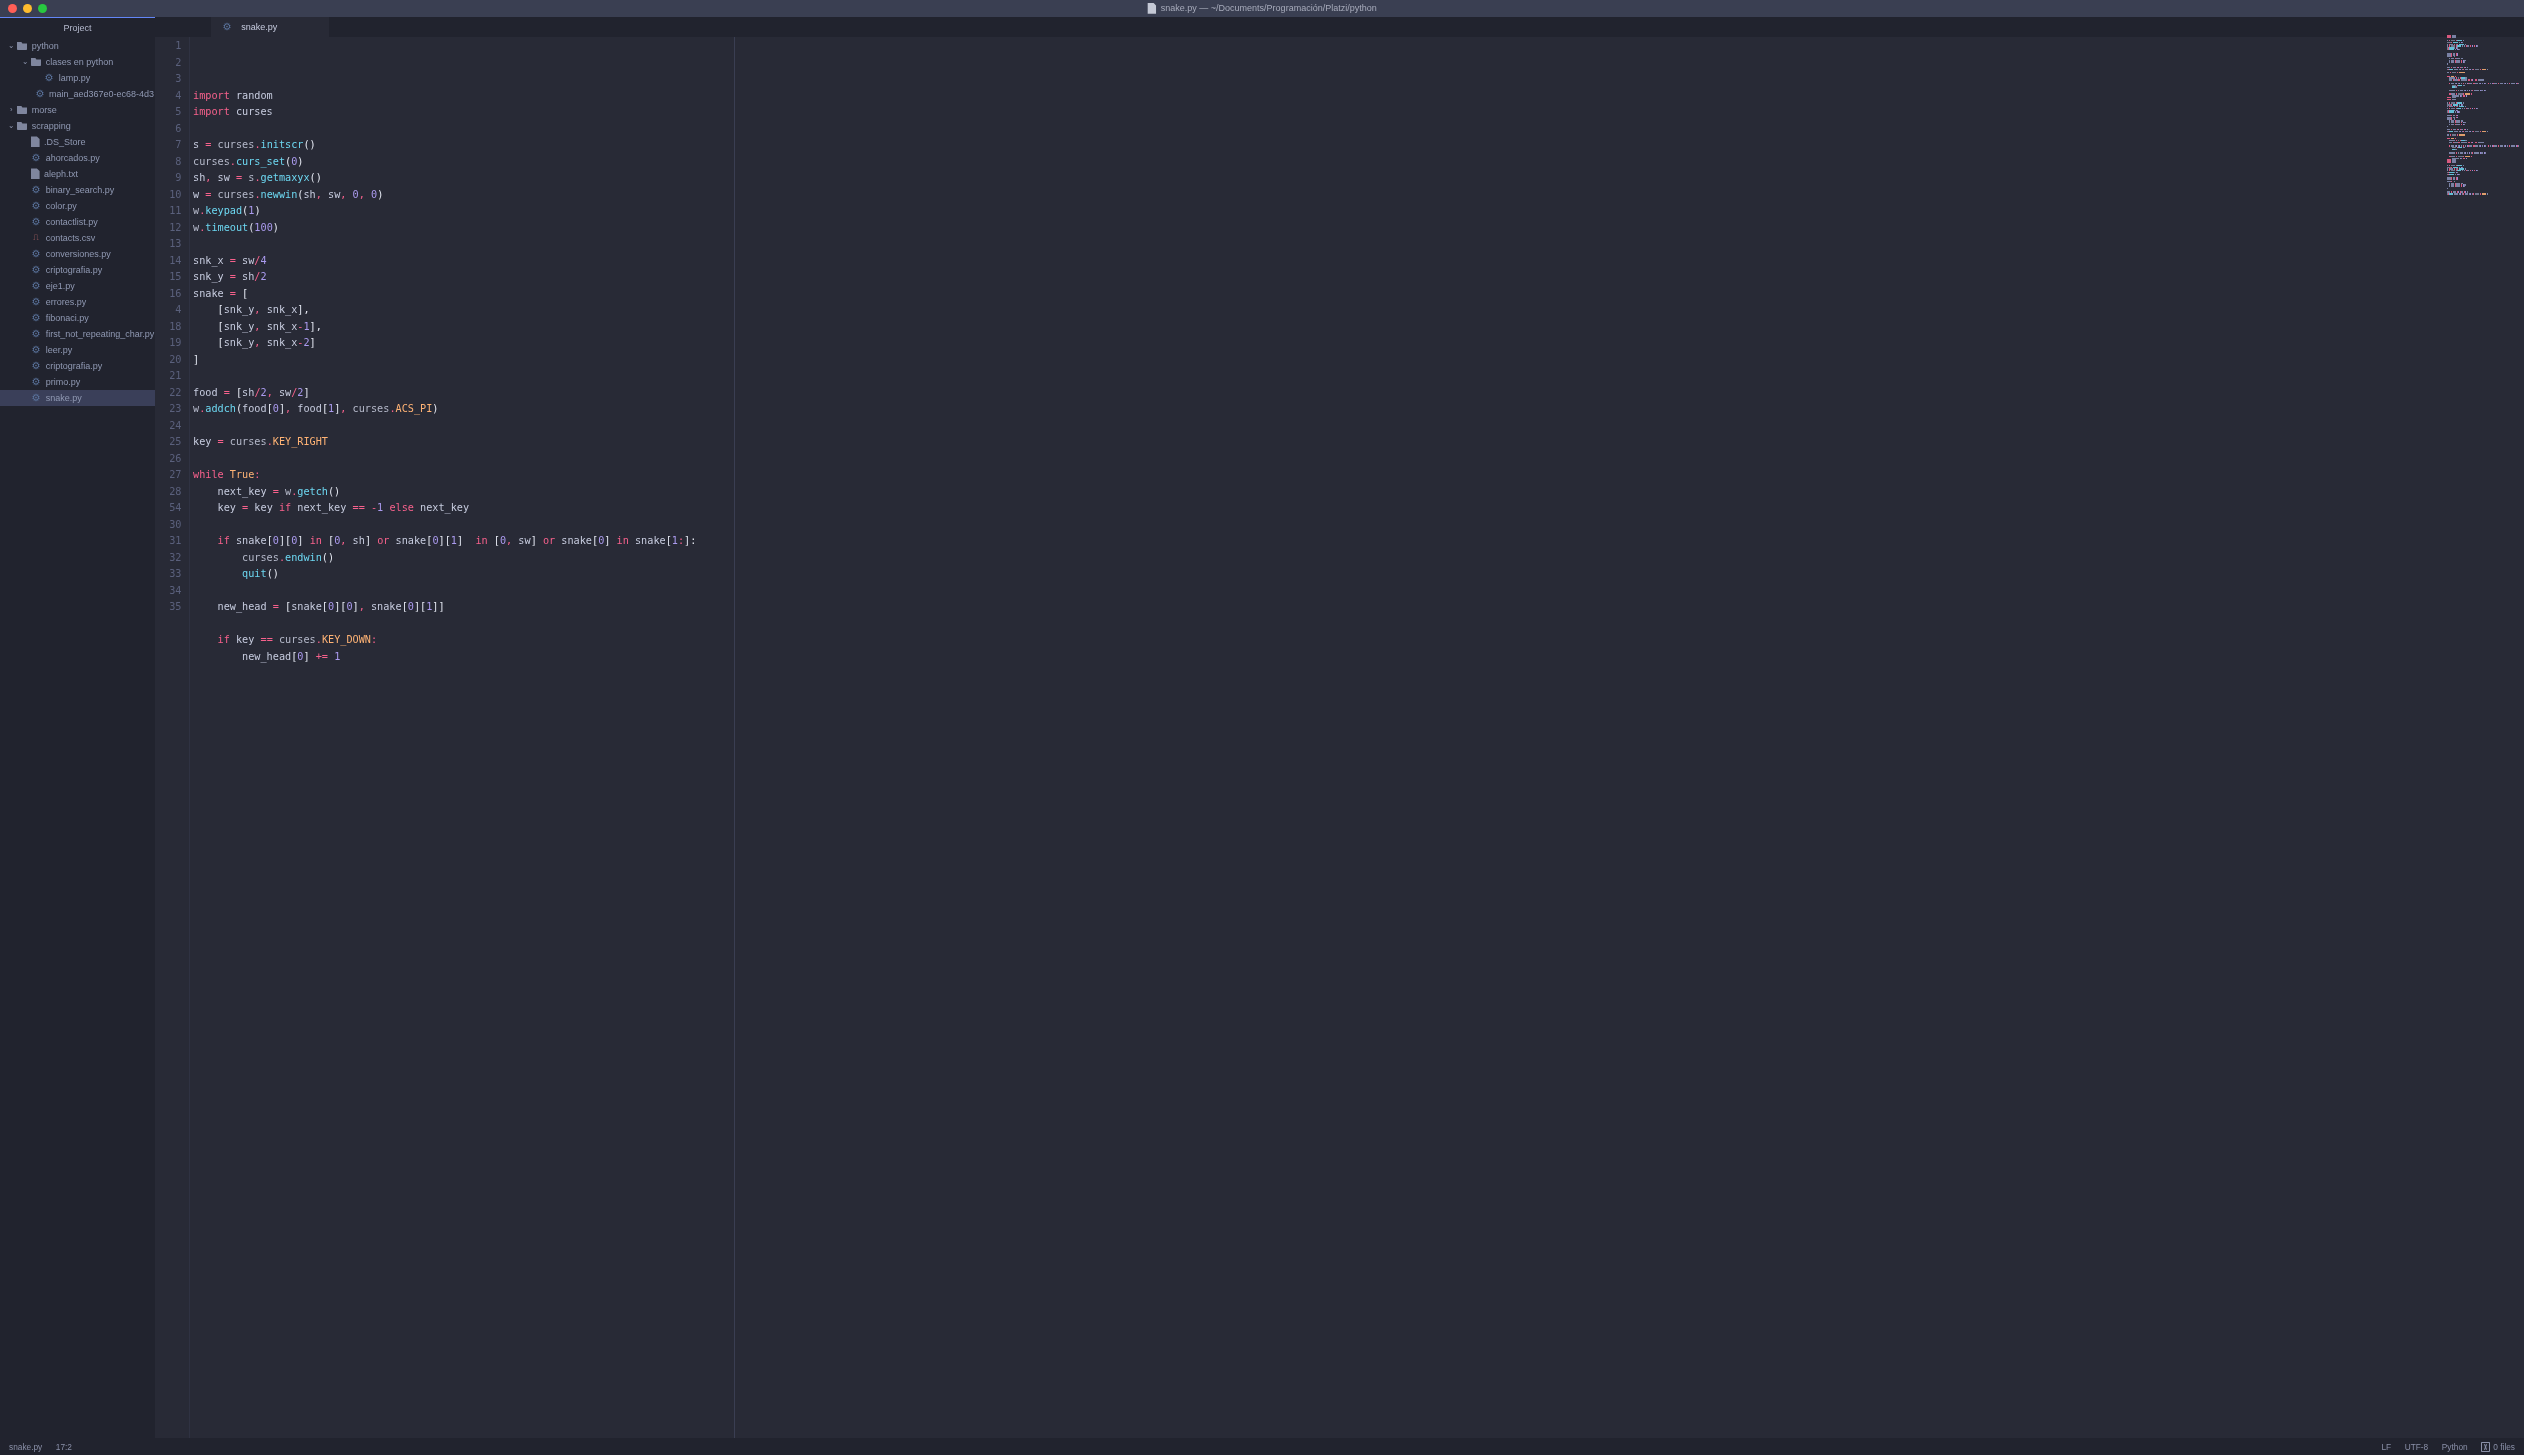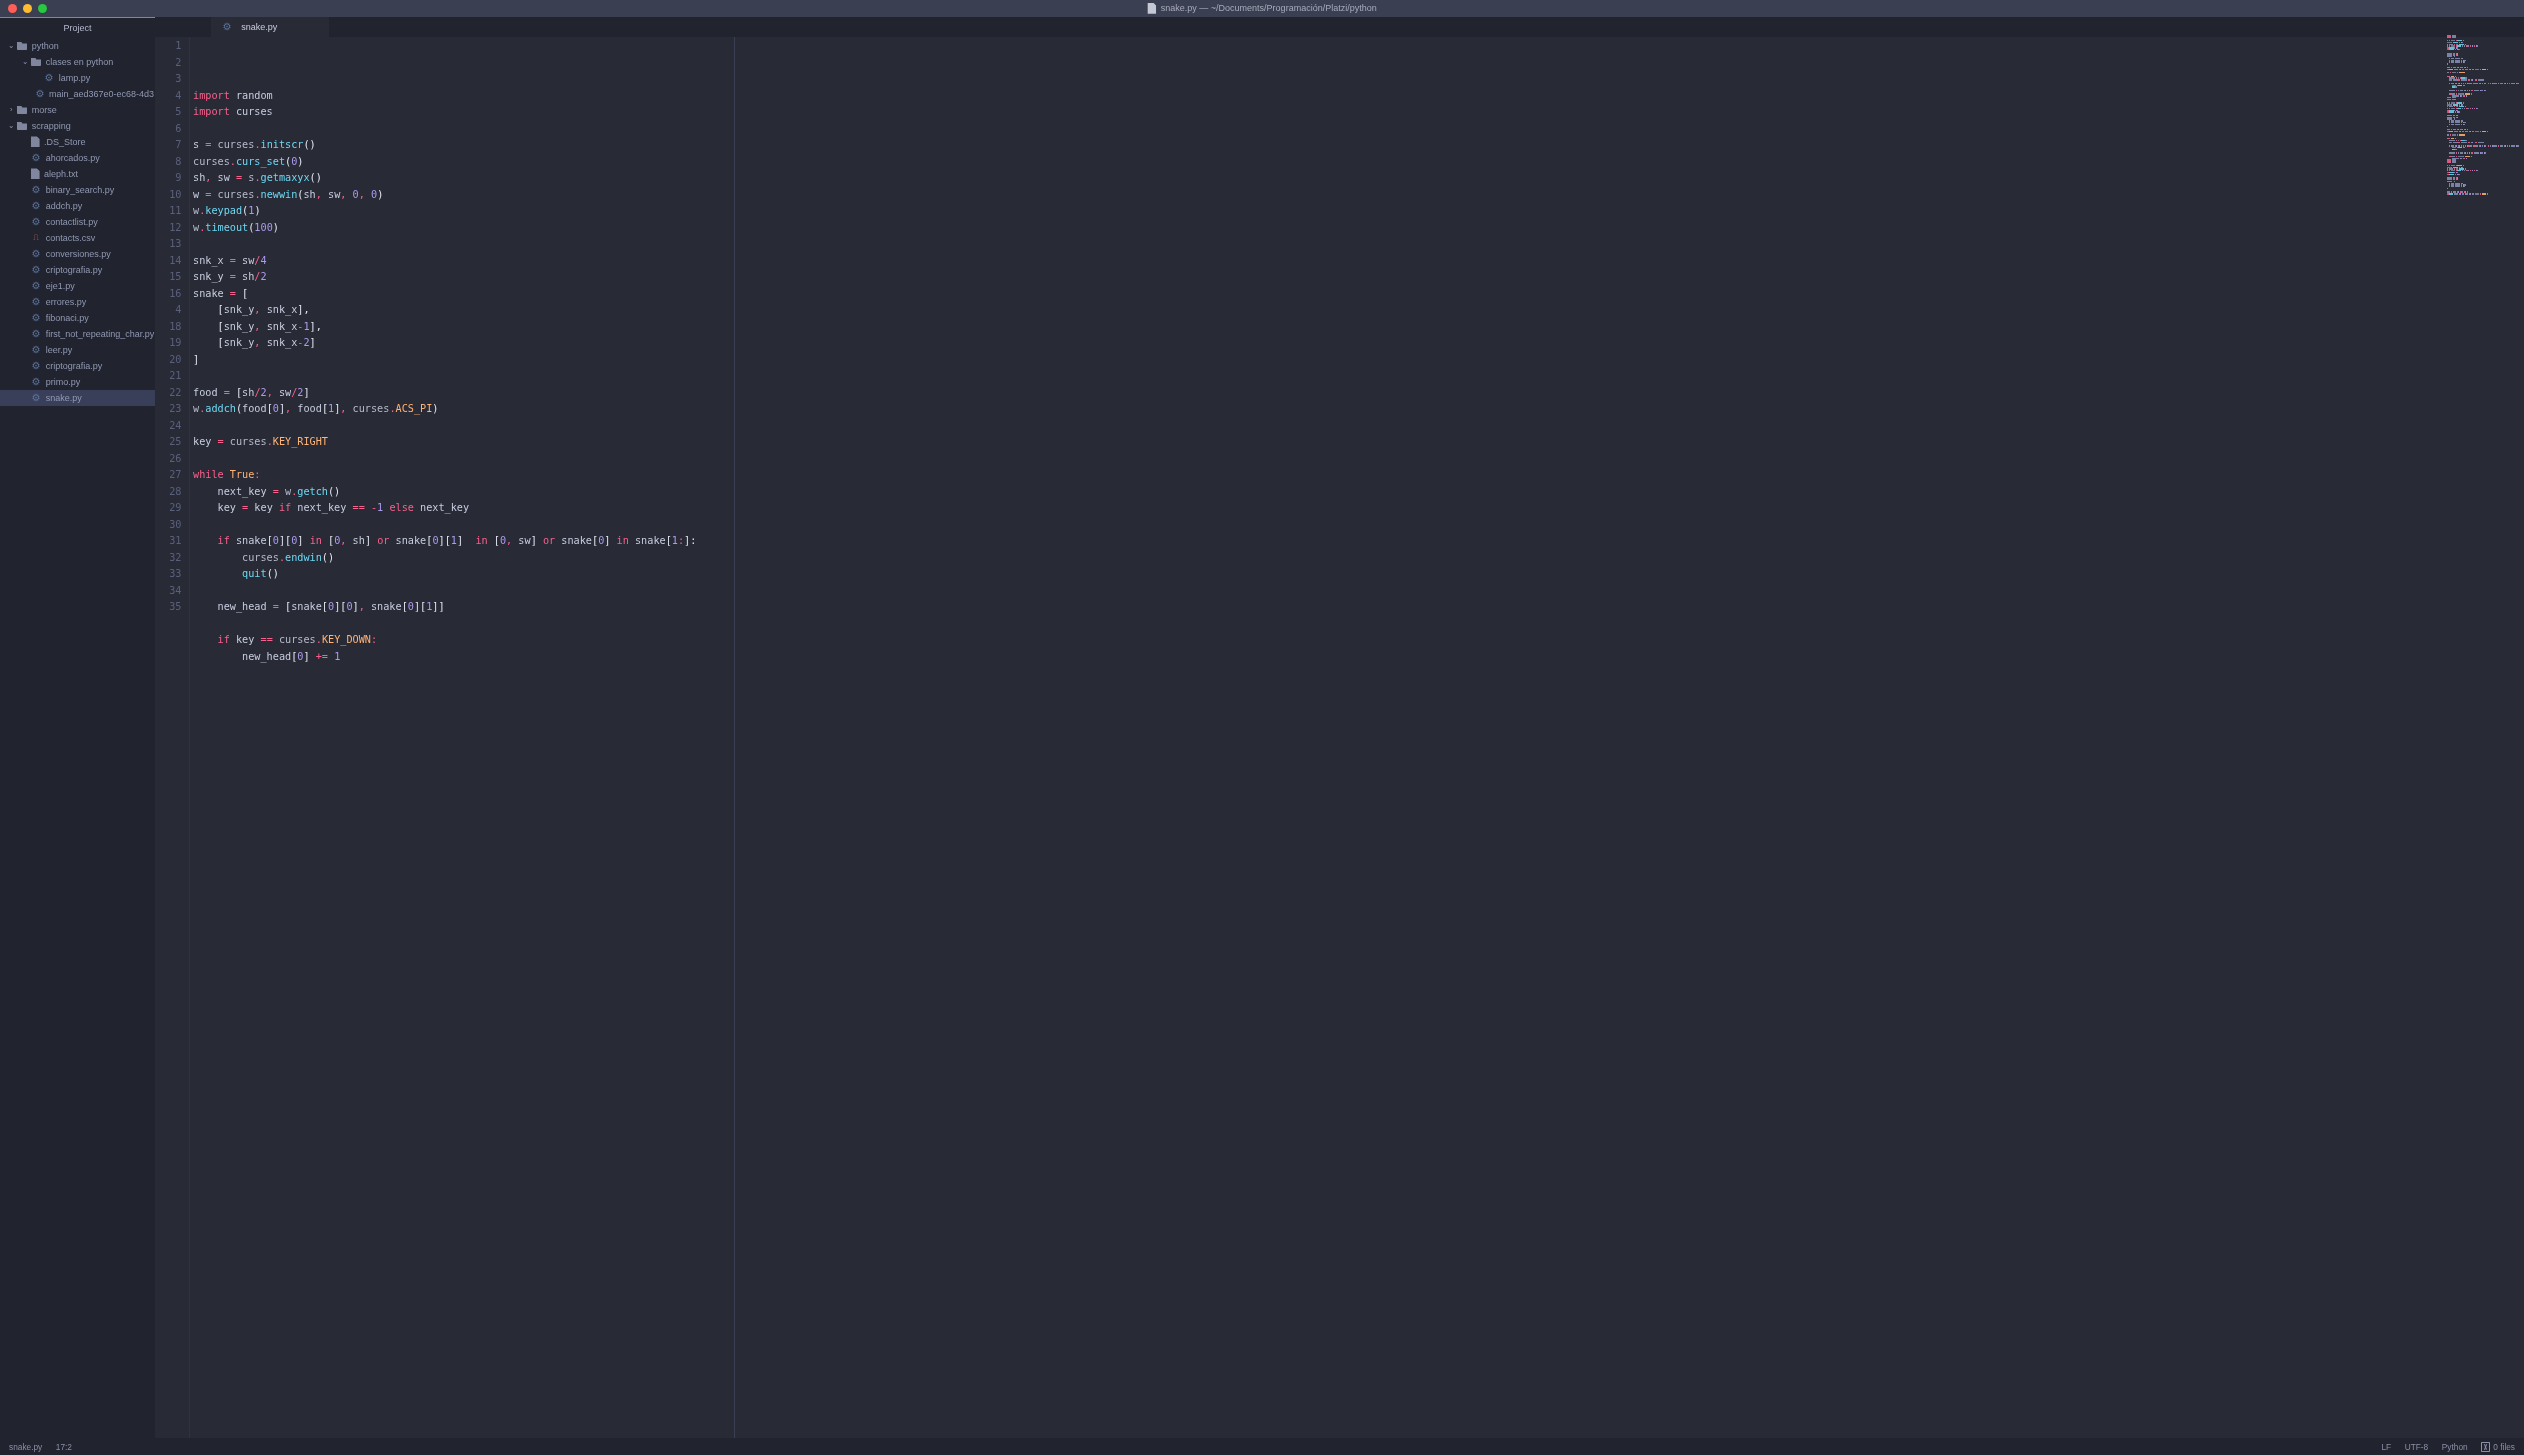--- a/index.html
+++ b/index.html
@@ -324,21 +324,21 @@
           <span>aleph.txt</span>
         </div>
         <div class="tree-item" style="padding-left: 20px;">
           <span class="chev blank">›</span>
           <span class="py-icon">⚙</span>
           <span>binary_search.py</span>
         </div>
         <div class="tree-item" style="padding-left: 20px;">
           <span class="chev blank">›</span>
           <span class="py-icon">⚙</span>
-          <span>addch.py</span>
+          <span>color.py</span>
         </div>
         <div class="tree-item" style="padding-left: 20px;">
           <span class="chev blank">›</span>
           <span class="py-icon">⚙</span>
           <span>contactlist.py</span>
         </div>
         <div class="tree-item" style="padding-left: 20px;">
           <span class="chev blank">›</span>
           <span class="csv-icon">⎍</span>
           <span>contacts.csv</span>
@@ -426,21 +426,21 @@
           <div>19</div>
           <div>20</div>
           <div>21</div>
           <div>22</div>
           <div>23</div>
           <div>24</div>
           <div>25</div>
           <div>26</div>
           <div>27</div>
           <div>28</div>
-          <div>29</div>
+          <div>54</div>
           <div>30</div>
           <div>31</div>
           <div>32</div>
           <div>33</div>
           <div>34</div>
           <div>35</div>
         </div>
       <div class="code" id="code">
         <div class="ruler"></div>
       <div class="line"><span class="tok-kw">import</span><span> </span><span class="tok-var">random</span></div><div class="line"><span class="tok-kw">import</span><span> </span><span class="tok-var">curses</span></div><div class="line"></div><div class="line"><span class="tok-var">s </span><span class="tok-op">=</span><span> </span><span class="tok-builtin">curses</span><span class="tok-op">.</span><span class="tok-fn">initscr</span><span class="tok-bracket">()</span></div><div class="line"><span class="tok-builtin">curses</span><span class="tok-op">.</span><span class="tok-fn">curs_set</span><span class="tok-bracket">(</span><span class="tok-num">0</span><span class="tok-bracket">)</span></div><div class="line"><span class="tok-var">sh</span><span class="tok-op">,</span><span class="tok-var"> sw </span><span class="tok-op">=</span><span> </span><span class="tok-builtin">s</span><span class="tok-op">.</span><span class="tok-fn">getmaxyx</span><span class="tok-bracket">()</span></div><div class="line"><span class="tok-var">w </span><span class="tok-op">=</span><span> </span><span class="tok-builtin">curses</span><span class="tok-op">.</span><span class="tok-fn">newwin</span><span class="tok-bracket">(</span><span class="tok-var">sh</span><span class="tok-op">,</span><span class="tok-var"> sw</span><span class="tok-op">,</span><span> </span><span class="tok-num">0</span><span class="tok-op">,</span><span> </span><span class="tok-num">0</span><span class="tok-bracket">)</span></div><div class="line"><span class="tok-builtin">w</span><span class="tok-op">.</span><span class="tok-fn">keypad</span><span class="tok-bracket">(</span><span class="tok-num">1</span><span class="tok-bracket">)</span></div><div class="line"><span class="tok-builtin">w</span><span class="tok-op">.</span><span class="tok-fn">timeout</span><span class="tok-bracket">(</span><span class="tok-num">100</span><span class="tok-bracket">)</span></div><div class="line"></div><div class="line"><span class="tok-var">snk_x </span><span class="tok-op">=</span><span class="tok-var"> sw</span><span class="tok-op">/</span><span class="tok-num">4</span></div><div class="line"><span class="tok-var">snk_y </span><span class="tok-op">=</span><span class="tok-var"> sh</span><span class="tok-op">/</span><span class="tok-num">2</span></div><div class="line"><span class="tok-var">snake </span><span class="tok-op">=</span><span> </span><span class="tok-bracket">[</span></div><div class="line"><span>    </span><span class="tok-bracket">[</span><span class="tok-var">snk_y</span><span class="tok-op">,</span><span class="tok-var"> snk_x</span><span class="tok-bracket">],</span></div><div class="line"><span>    </span><span class="tok-bracket">[</span><span class="tok-var">snk_y</span><span class="tok-op">,</span><span class="tok-var"> snk_x</span><span class="tok-op">-</span><span class="tok-num">1</span><span class="tok-bracket">],</span></div><div class="line"><span>    </span><span class="tok-bracket">[</span><span class="tok-var">snk_y</span><span class="tok-op">,</span><span class="tok-var"> snk_x</span><span class="tok-op">-</span><span class="tok-num">2</span><span class="tok-bracket">]</span></div><div class="line"><span class="tok-bracket">]</span></div><div class="line"></div><div class="line"><span class="tok-var">food </span><span class="tok-op">=</span><span> </span><span class="tok-bracket">[</span><span class="tok-var">sh</span><span class="tok-op">/</span><span class="tok-num">2</span><span class="tok-op">,</span><span class="tok-var"> sw</span><span class="tok-op">/</span><span class="tok-num">2</span><span class="tok-bracket">]</span></div><div class="line"><span class="tok-builtin">w</span><span class="tok-op">.</span><span class="tok-fn">addch</span><span class="tok-bracket">(</span><span class="tok-var">food</span><span class="tok-bracket">[</span><span class="tok-num">0</span><span class="tok-bracket">]</span><span class="tok-op">,</span><span class="tok-var"> food</span><span class="tok-bracket">[</span><span class="tok-num">1</span><span class="tok-bracket">]</span><span class="tok-op">,</span><span> </span><span class="tok-builtin">curses</span><span class="tok-op">.</span><span class="tok-const">ACS_PI</span><span class="tok-bracket">)</span></div><div class="line"></div><div class="line"><span class="tok-var">key </span><span class="tok-op">=</span><span> </span><span class="tok-builtin">curses</span><span class="tok-op">.</span><span class="tok-const">KEY_RIGHT</span></div><div class="line"></div><div class="line"><span class="tok-kw">while</span><span> </span><span class="tok-const">True</span><span class="tok-op">:</span></div><div class="line"><span>    </span><span class="tok-var">next_key </span><span class="tok-op">=</span><span> </span><span class="tok-builtin">w</span><span class="tok-op">.</span><span class="tok-fn">getch</span><span class="tok-bracket">()</span></div><div class="line"><span>    </span><span class="tok-var">key </span><span class="tok-op">=</span><span class="tok-var"> key </span><span class="tok-kw">if</span><span class="tok-var"> next_key </span><span class="tok-op">==</span><span> </span><span class="tok-op">-</span><span class="tok-num">1</span><span> </span><span class="tok-kw">else</span><span class="tok-var"> next_key</span></div><div class="line"></div><div class="line"><span>    </span><span class="tok-kw">if</span><span class="tok-var"> snake</span><span class="tok-bracket">[</span><span class="tok-num">0</span><span class="tok-bracket">][</span><span class="tok-num">0</span><span class="tok-bracket">]</span><span> </span><span class="tok-op">in</span><span> </span><span class="tok-bracket">[</span><span class="tok-num">0</span><span class="tok-op">,</span><span class="tok-var"> sh</span><span class="tok-bracket">]</span><span> </span><span class="tok-op">or</span><span class="tok-var"> snake</span><span class="tok-bracket">[</span><span class="tok-num">0</span><span class="tok-bracket">][</span><span class="tok-num">1</span><span class="tok-bracket">]</span><span>  </span><span class="tok-op">in</span><span> </span><span class="tok-bracket">[</span><span class="tok-num">0</span><span class="tok-op">,</span><span class="tok-var"> sw</span><span class="tok-bracket">]</span><span> </span><span class="tok-op">or</span><span class="tok-var"> snake</span><span class="tok-bracket">[</span><span class="tok-num">0</span><span class="tok-bracket">]</span><span> </span><span class="tok-op">in</span><span class="tok-var"> snake</span><span class="tok-bracket">[</span><span class="tok-num">1</span><span class="tok-op">:</span><span class="tok-bracket">]:</span></div><div class="line"><span>        </span><span class="tok-builtin">curses</span><span class="tok-op">.</span><span class="tok-fn">endwin</span><span class="tok-bracket">()</span></div><div class="line"><span>        </span><span class="tok-fn">quit</span><span class="tok-bracket">()</span></div><div class="line"></div><div class="line"><span>    </span><span class="tok-var">new_head </span><span class="tok-op">=</span><span> </span><span class="tok-bracket">[</span><span class="tok-var">snake</span><span class="tok-bracket">[</span><span class="tok-num">0</span><span class="tok-bracket">][</span><span class="tok-num">0</span><span class="tok-bracket">]</span><span class="tok-op">,</span><span class="tok-var"> snake</span><span class="tok-bracket">[</span><span class="tok-num">0</span><span class="tok-bracket">][</span><span class="tok-num">1</span><span class="tok-bracket">]]</span></div><div class="line"></div><div class="line"><span>    </span><span class="tok-kw">if</span><span class="tok-var"> key </span><span class="tok-op">==</span><span> </span><span class="tok-builtin">curses</span><span class="tok-op">.</span><span class="tok-const">KEY_DOWN</span><span class="tok-op">:</span></div><div class="line"><span>        </span><span class="tok-var">new_head</span><span class="tok-bracket">[</span><span class="tok-num">0</span><span class="tok-bracket">]</span><span> </span><span class="tok-op">+=</span><span> </span><span class="tok-num">1</span></div></div>

